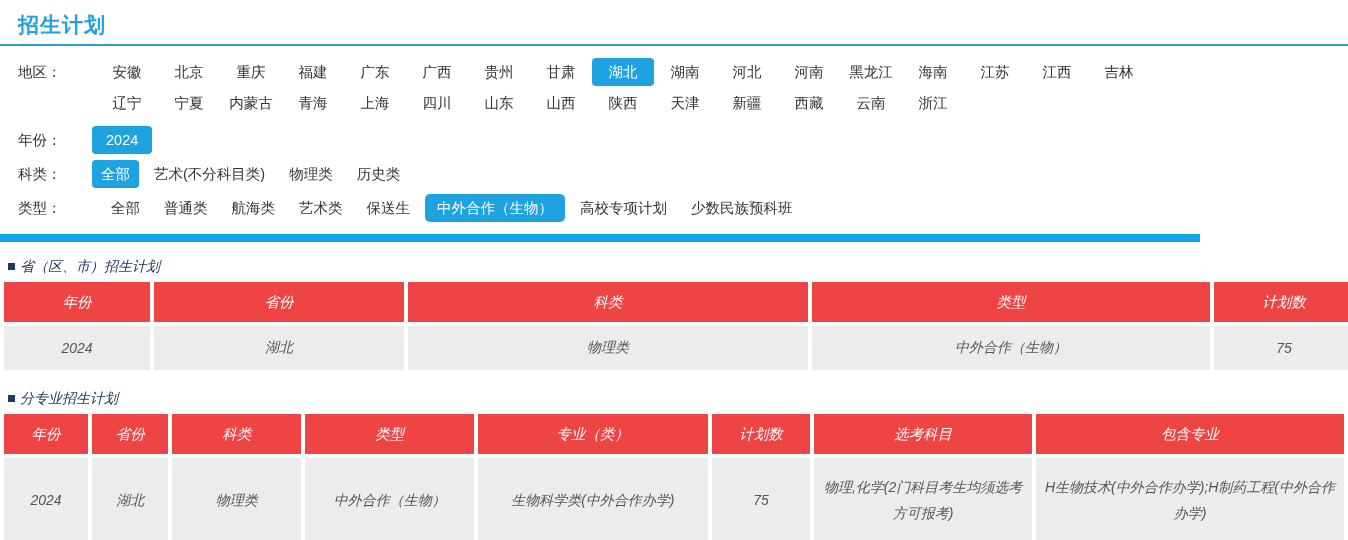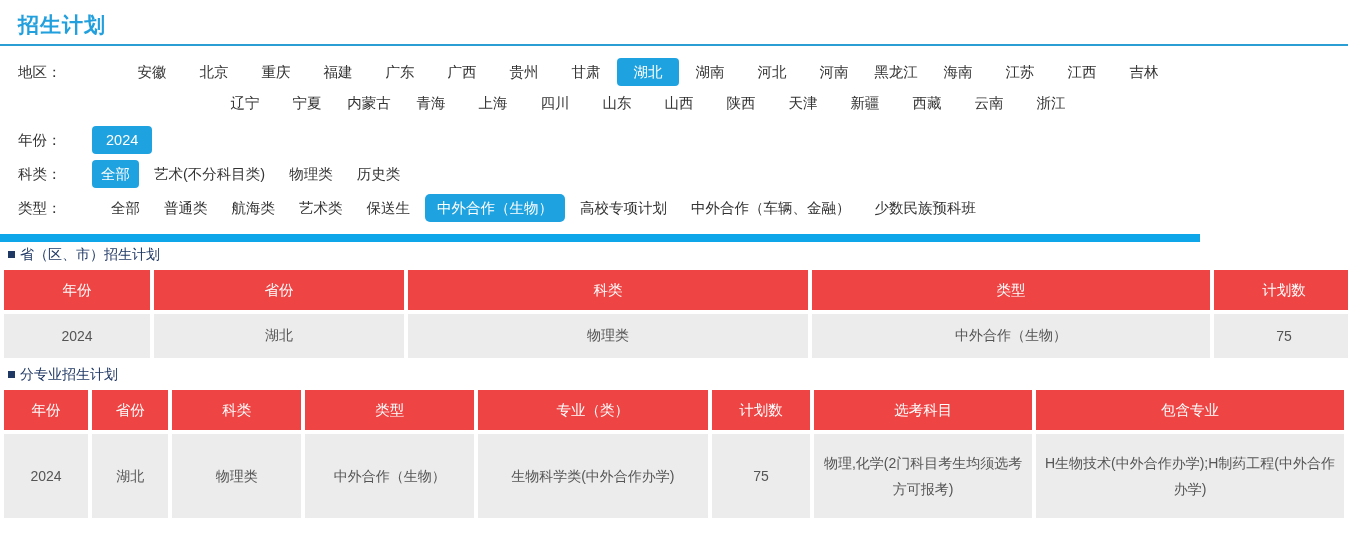--- a/index.html
+++ b/index.html
@@ -103,25 +103,26 @@
   .type-items .chip {
     margin-right: 6px;
   }
   .type-items .chip.selected {
     padding: 3px 12px;
     border-radius: 5px;
   }
   .filter-row.year .filter-items { margin-left: 8px; }
   .filter-row.cat  .filter-items { margin-left: 8px; }
   .filter-row.type .filter-items { margin-left: 18px; }
-  .filter-row.region .filter-items { margin-left: 12px; justify-content: center; }
+  .filter-row.region .filter-items { margin-left: 12px; }
 
   
   .section {
-    margin-top: 2px;
+    margin-top: 14px;
+    font-style: italic;
   }
   .section-head {
     display: flex;
     align-items: center;
     padding-left: 8px;
     font-size: 14px;
     color: #1f3864;
     line-height: 20px;
   }
   .bullet {
@@ -230,21 +231,20 @@
     <div class="filter-row type">
       <div class="filter-label">类型：</div>
       <div class="filter-items type-items" id="type-items">
           <div class="chip">全部</div>
           <div class="chip">普通类</div>
           <div class="chip">航海类</div>
           <div class="chip">艺术类</div>
           <div class="chip">保送生</div>
           <div class="chip selected">中外合作（生物）</div>
           <div class="chip">高校专项计划</div>
-          <div class="chip">中外合作（车辆、金融）</div>
           <div class="chip">少数民族预科班</div>
         </div>
     </div>
 
   </div>
 
   <div class="section">
     <div class="section-head">
       <span class="bullet"></span>
       <span class="section-title">省（区、市）招生计划</span>

